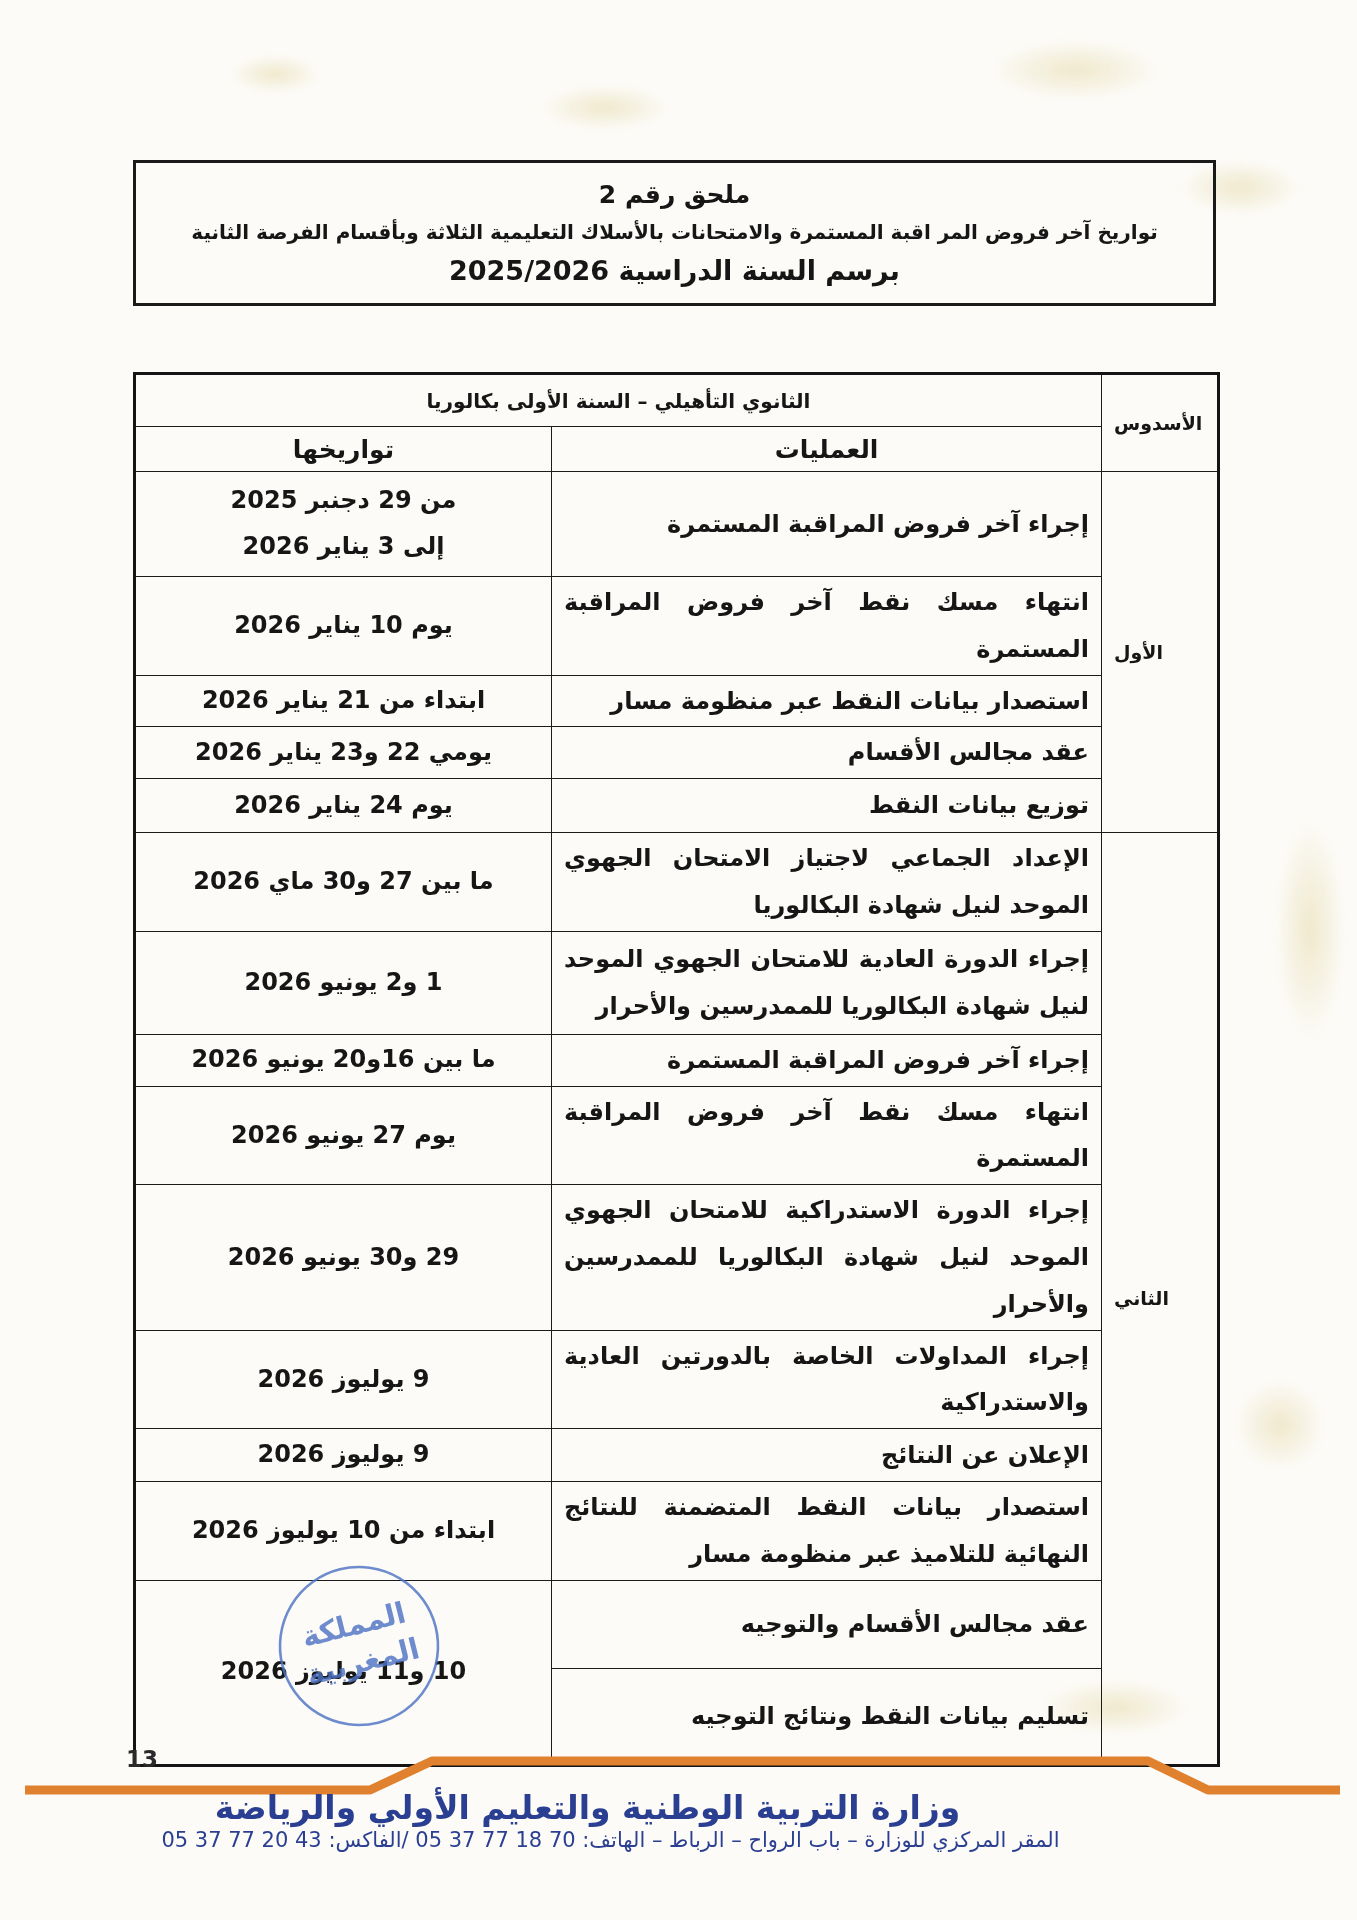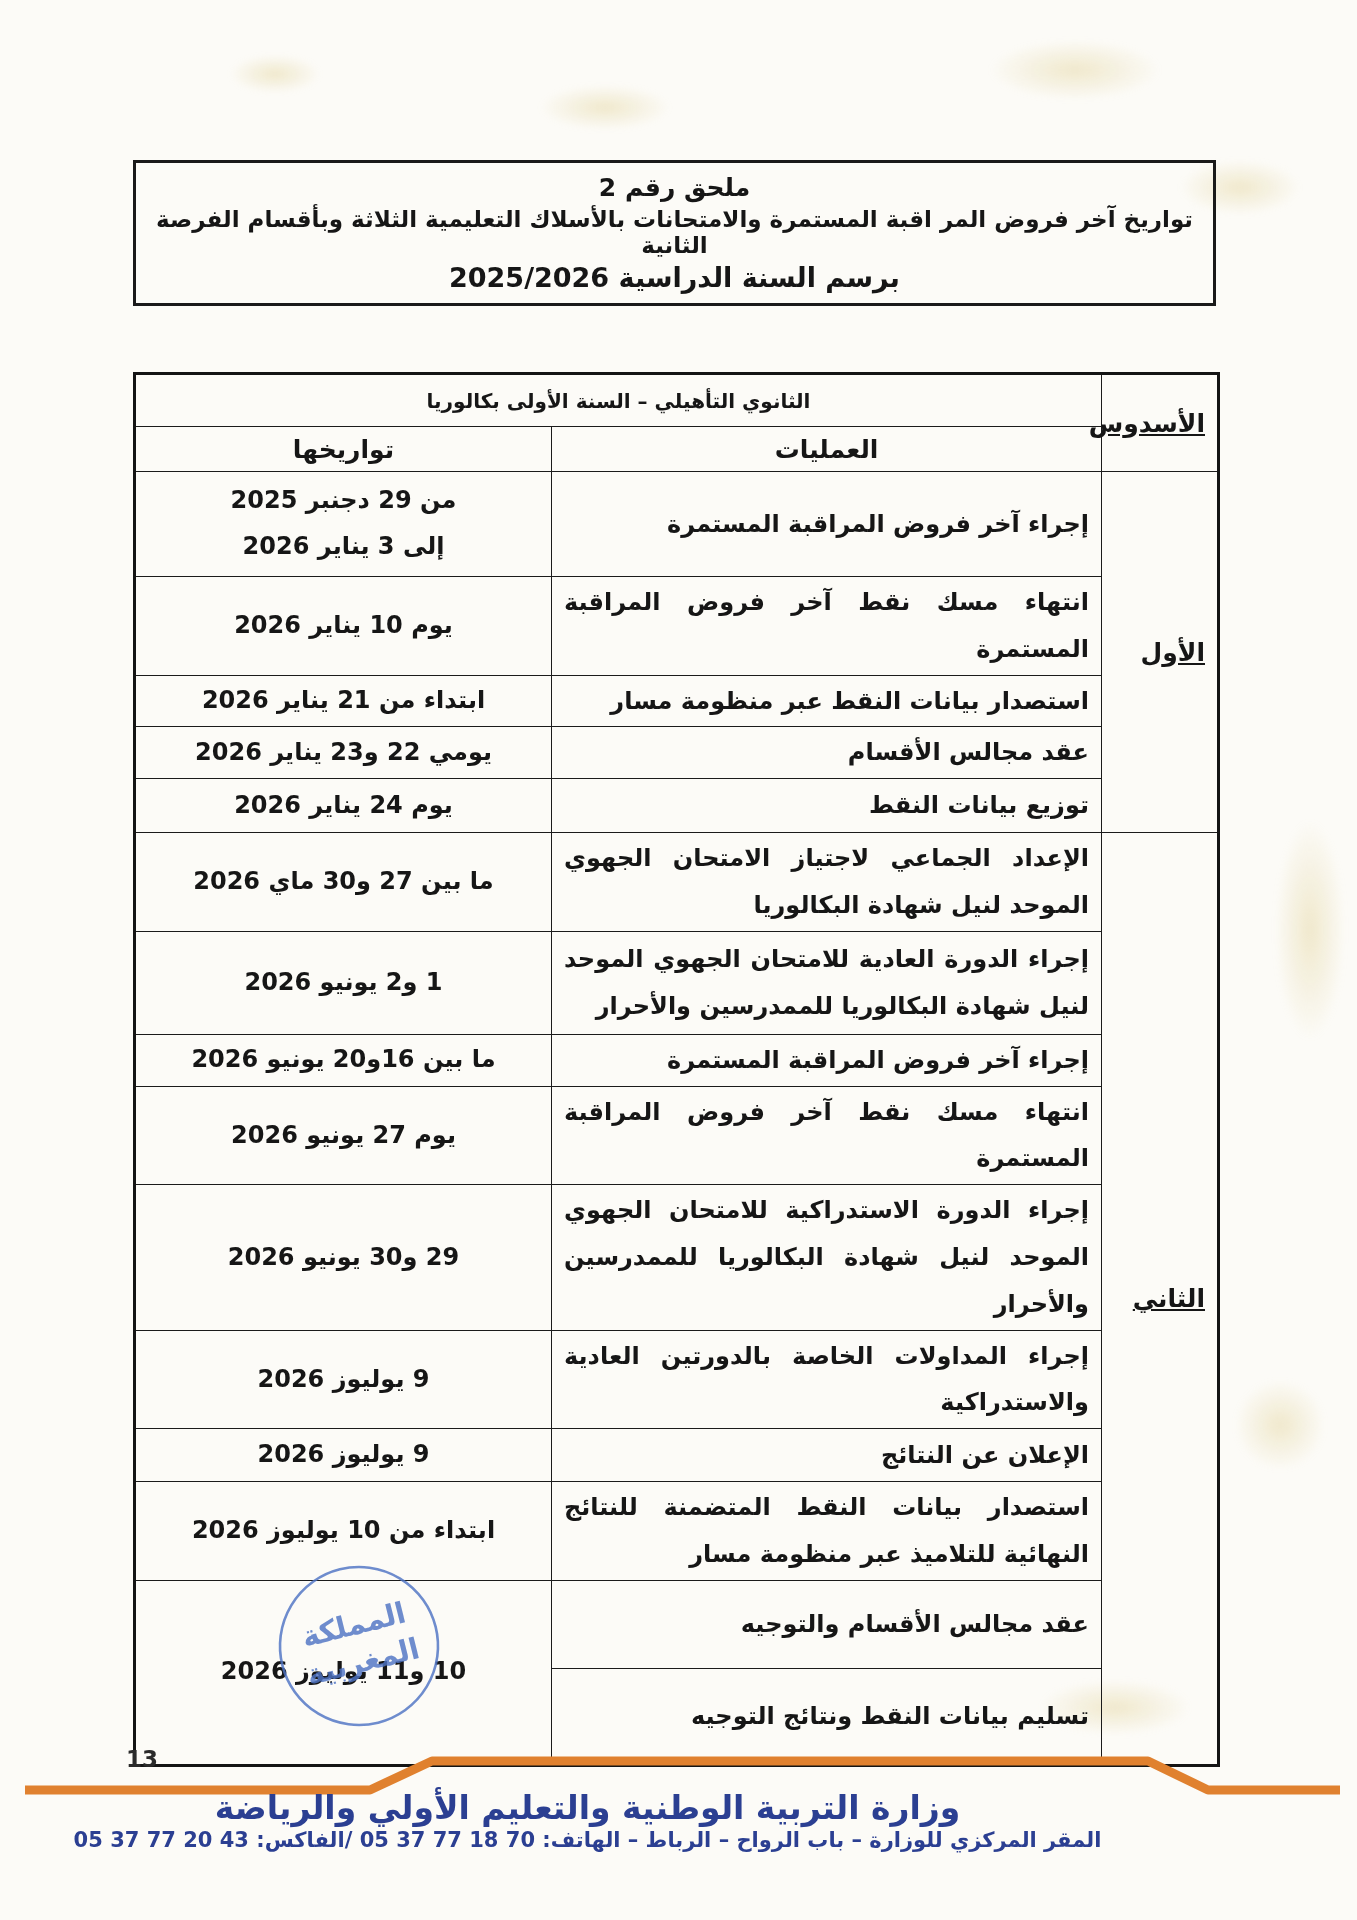--- a/index.html
+++ b/index.html
@@ -13,45 +13,45 @@
     background:radial-gradient(closest-side,rgba(222,205,140,0.40),rgba(222,205,140,0));
     filter:blur(3px);pointer-events:none;}
   
   .header-box{
     position:absolute;left:133px;top:160px;width:1083px;height:146px;
     border:3.5px solid #1a1a1a;box-sizing:border-box;
     display:flex;flex-direction:column;justify-content:space-evenly;align-items:center;
     text-align:center;font-weight:bold;padding:6px 10px;background:transparent;
   }
   .hb-line1{font-size:25px;}
-  .hb-line2{font-size:23px;}
+  .hb-line2{font-size:20px;}
   .hb-line3{font-size:27px;}
   
   .main-table{
     position:absolute;left:133px;top:372px;width:1084px;
     border-collapse:collapse;direction:rtl;table-layout:fixed;
     font-weight:bold;font-size:24px;color:#161616;
     border:3px solid #141414;
   }
   .main-table td{border:1.6px solid #1b1b1b;vertical-align:middle;padding:2px 12px;box-sizing:border-box;}
   .title-cell{text-align:center;font-size:20px;}
   .colhdr{text-align:center;font-size:25px;}
   .op-cell{text-align:justify;text-align-last:right;line-height:1.95;}
   .date-cell{text-align:center;white-space:pre-line;line-height:1.9;padding:2px 6px;}
-  .sem-cell{text-align:right;font-size:25px;text-decoration:underline;}
+  .sem-cell{text-align:left;font-size:19px;}
   
   .stamp{position:absolute;left:233px;top:1520px;width:252px;height:252px;
     opacity:.82;transform:rotate(-14deg);pointer-events:none;}
   
   .page-number{position:absolute;left:126px;top:1746px;font-size:23px;font-weight:bold;color:#2a2a2a;direction:ltr;}
   .orange-rule{position:absolute;left:0;top:1745px;pointer-events:none;}
   .footer-ministry{position:absolute;left:0;top:1788px;width:1175px;text-align:center;
     color:#2b3f92;font-size:33px;font-weight:bold;}
   .footer-address{position:absolute;left:0;top:1828px;width:1175px;text-align:center;
-    color:#2b3f92;font-size:21px;font-weight:bold;direction:rtl;}
+    color:#2b3f92;font-size:21px;font-weight:normal;direction:rtl;padding-left:23px;}
   .num{direction:ltr;unicode-bidi:isolate;display:inline-block;}
 </style>
 </head>
 <body>
 
 <div class="page">
 
   <div class="blob" style="left:990px;top:40px;width:170px;height:60px;"></div>
   <div class="blob" style="left:540px;top:85px;width:130px;height:45px;"></div>
   <div class="blob" style="left:230px;top:55px;width:90px;height:38px;"></div>

